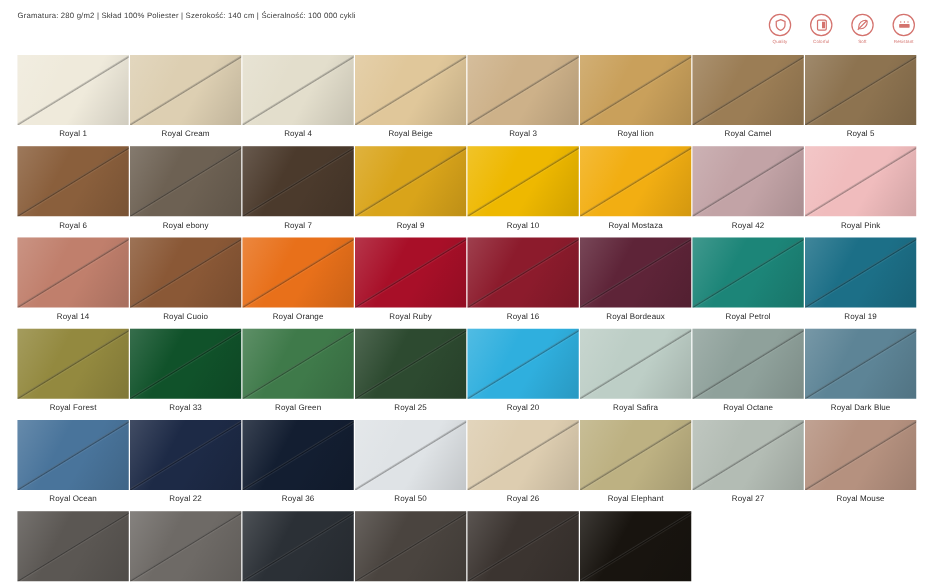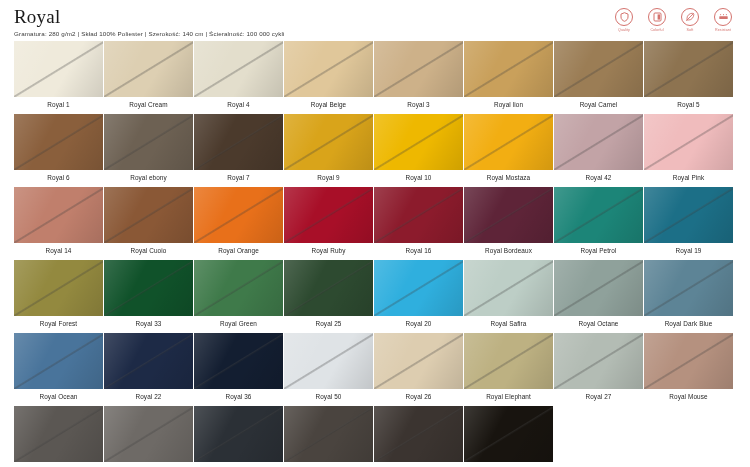--- a/index.html
+++ b/index.html
@@ -69,21 +69,20 @@
     text-align: center; font-size: 6.4px; color: #1f1f1f;
     padding: 4px 0 5px 0; letter-spacing: .1px; white-space: nowrap;
   }
 </style>
 </head>
 <body>
 
 <div class="page">
 
   <div class="header">
-    <div class="title">Royal</div>
     <div class="specs">Gramatura: 280 g/m2 | Skład 100% Poliester | Szerokość: 140 cm | Ścieralność: 100 000 cykli</div>
 
     <div class="badges">
 
       <div class="badge">
         <div class="badge-circle">
           <svg width="9" height="10" viewBox="0 0 9 10">
               <path d="M4.5 .7 L8 2.1 V5 C8 7.2 6.4 8.6 4.5 9.3 C2.6 8.6 1 7.2 1 5 V2.1 Z" fill="none" stroke="#d4736e" stroke-width="1"></path>
             </svg>
         </div>

